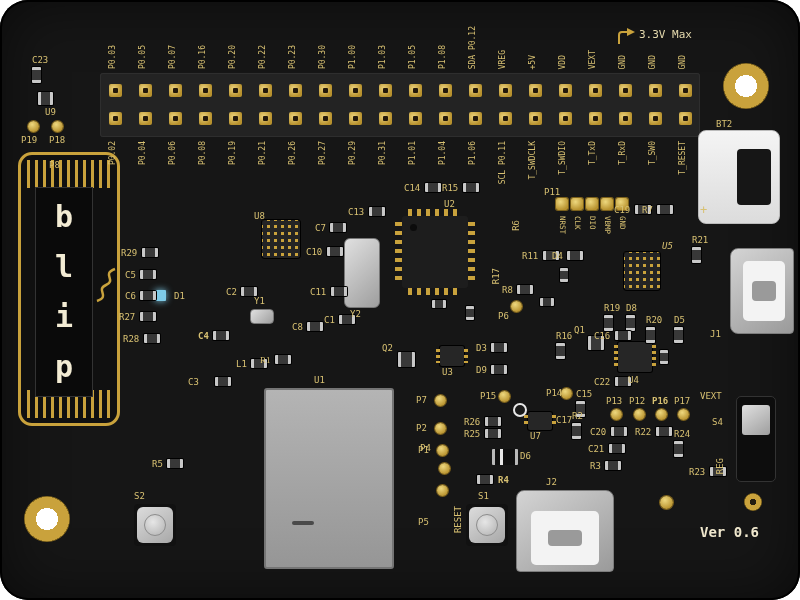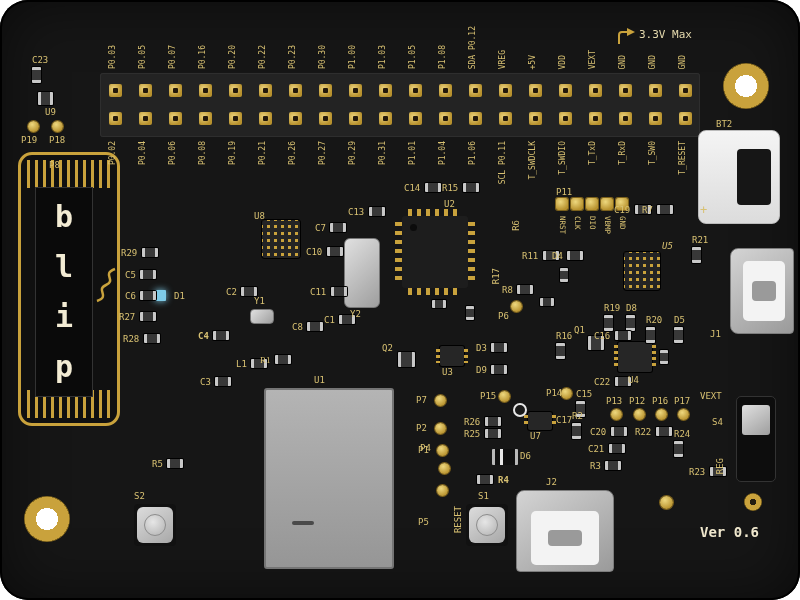--- a/index.html
+++ b/index.html
@@ -379,39 +379,39 @@
     <div class="lbl" style="left: 292px; top: 323px;">C8</div>
     <div class="part" style="left: 307px; top: 322px; width: 16px; height: 9px;"></div>
     <div class="lbl" style="left: 324px; top: 316px;">C1</div>
     <div class="part" style="left: 339px; top: 315px; width: 16px; height: 9px;"></div>
     <div class="lbl" style="left: 198px; top: 332px; font-weight: bold;">C4</div>
     <div class="part" style="left: 213px; top: 331px; width: 16px; height: 9px;"></div>
     <div class="lbl" style="left: 236px; top: 360px;">L1</div>
     <div class="part" style="left: 251px; top: 359px; width: 16px; height: 9px;"></div>
     <div class="lbl" style="left: 260px; top: 356px; font-family: Liberation Serif, serif;">R1</div>
     <div class="part" style="left: 275px; top: 355px; width: 16px; height: 9px;"></div>
-    <div class="lbl" style="left: 200px; top: 378px;">C3</div>
+    <div class="lbl" style="left: 188px; top: 378px;">C3</div>
     <div class="part" style="left: 215px; top: 377px; width: 16px; height: 9px;"></div>
     <div class="lbl" style="left: 350px; top: 310px;">Y2</div>
     <div class="lbl" style="left: 382px; top: 344px;">Q2</div>
     <div class="lbl" style="left: 442px; top: 368px;">U3</div>
     <div class="lbl" style="left: 476px; top: 344px;">D3</div>
     <div class="part" style="left: 491px; top: 343px; width: 16px; height: 9px;"></div>
     <div class="lbl" style="left: 476px; top: 366px;">D9</div>
     <div class="part" style="left: 491px; top: 365px; width: 16px; height: 9px;"></div>
     <div class="lbl" style="left: 498px; top: 312px;">P6</div>
     <div class="lbl vtx" style="left: 492px; top: 268px;">R17</div>
     <div class="lbl vtx" style="left: 512px; top: 220px;">R6</div>
     <div class="lbl" style="left: 502px; top: 286px;">R8</div>
     <div class="part" style="left: 517px; top: 285px; width: 16px; height: 9px;"></div>
     <div class="lbl" style="left: 522px; top: 252px;">R11</div>
     <div class="part" style="left: 542.5px; top: 251px; width: 16px; height: 9px;"></div>
     <div class="lbl" style="left: 552px; top: 252px;">D4</div>
     <div class="part" style="left: 567px; top: 251px; width: 16px; height: 9px;"></div>
-    <div class="lbl" style="left: 556px; top: 188px;">P11</div>
+    <div class="lbl" style="left: 544px; top: 188px;">P11</div>
     <div class="lbl" style="left: 614px; top: 206px;">C19</div>
     <div class="part" style="left: 634.5px; top: 205px; width: 16px; height: 9px;"></div>
     <div class="lbl" style="left: 642px; top: 206px;">R7</div>
     <div class="part" style="left: 657px; top: 205px; width: 16px; height: 9px;"></div>
     <div class="lbl" style="left: 692px; top: 236px;">R21</div>
     <div class="part pv" style="left: 692px; top: 247px; width: 9px; height: 16px;"></div>
     <div class="lbl" style="left: 662px; top: 242px; font-style: italic;">U5</div>
     <div class="lbl" style="left: 604px; top: 304px;">R19</div>
     <div class="part pv" style="left: 604px; top: 315px; width: 9px; height: 16px;"></div>
     <div class="lbl" style="left: 626px; top: 304px;">D8</div>
@@ -449,21 +449,21 @@
     <div class="part" style="left: 610.5px; top: 427px; width: 16px; height: 9px;"></div>
     <div class="lbl" style="left: 588px; top: 445px;">C21</div>
     <div class="part" style="left: 608.5px; top: 444px; width: 16px; height: 9px;"></div>
     <div class="lbl" style="left: 590px; top: 462px;">R3</div>
     <div class="part" style="left: 605px; top: 461px; width: 16px; height: 9px;"></div>
     <div class="lbl" style="left: 572px; top: 412px;">R2</div>
     <div class="part pv" style="left: 572px; top: 423px; width: 9px; height: 16px;"></div>
     <div class="lbl" style="left: 556px; top: 416px;">C17</div>
     <div class="lbl" style="left: 606px; top: 397px;">P13</div>
     <div class="lbl" style="left: 629px; top: 397px;">P12</div>
-    <div class="lbl" style="left: 652px; top: 397px;">P16</div>
+    <div class="lbl" style="left: 652px; top: 397px; font-weight: bold;">P16</div>
     <div class="lbl" style="left: 674px; top: 397px;">P17</div>
     <div class="lbl" style="left: 635px; top: 428px;">R22</div>
     <div class="part" style="left: 655.5px; top: 427px; width: 16px; height: 9px;"></div>
     <div class="lbl" style="left: 674px; top: 430px;">R24</div>
     <div class="part pv" style="left: 674px; top: 441px; width: 9px; height: 16px;"></div>
     <div class="lbl" style="left: 689px; top: 468px;">R23</div>
     <div class="part" style="left: 709.5px; top: 467px; width: 16px; height: 9px;"></div>
     <div class="lbl" style="left: 712px; top: 418px;">S4</div>
     <div class="lbl" style="left: 700px; top: 392px;">VEXT</div>
     <div class="lbl vtx" style="left: 716px; top: 458px;">REG</div>

